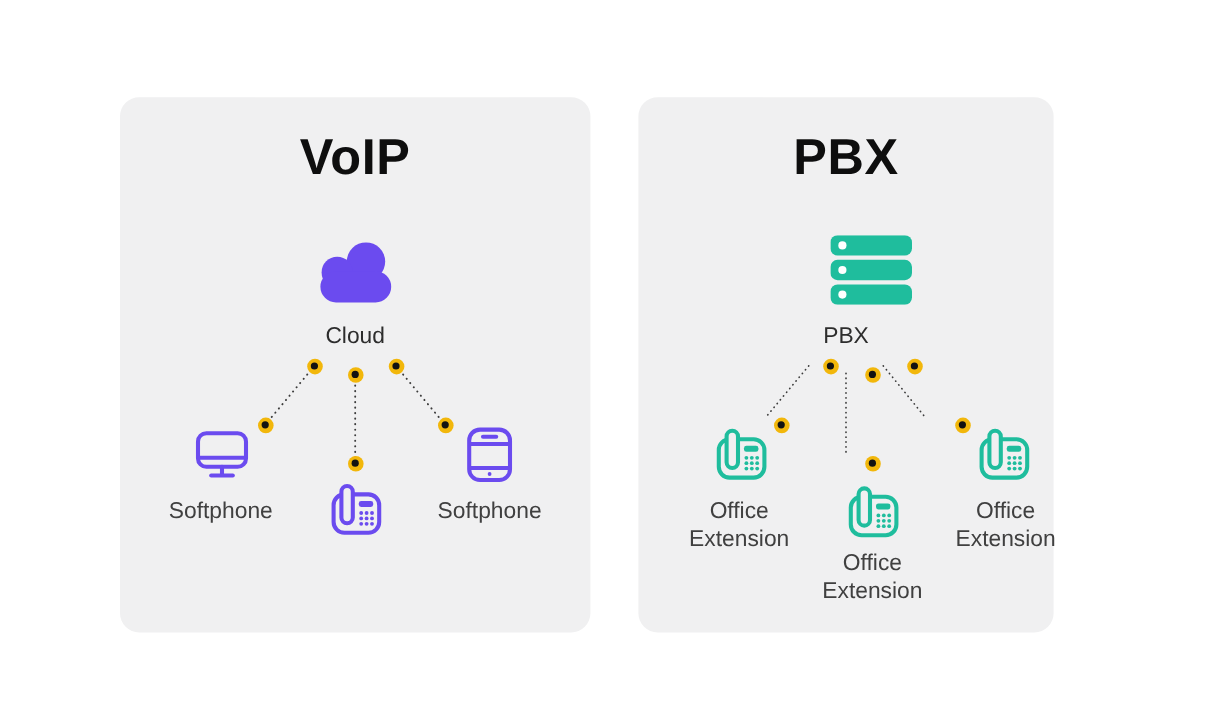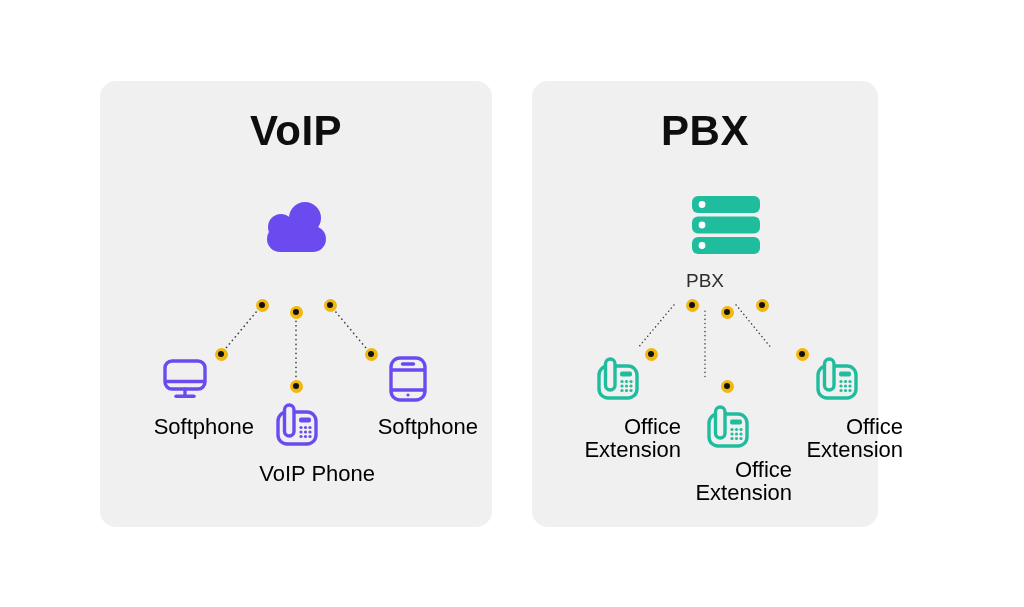--- a/index.html
+++ b/index.html
@@ -18,22 +18,22 @@
   .panel-title {
     position:absolute; top:26px; left:0; width:100%;
     text-align:center; font-size:42px; font-weight:800;
     color:#0e0e0e; letter-spacing:0.5px;
   }
   .hub-label {
     position:absolute; top:189px; left:0; width:100%;
     text-align:center; font-size:19px; color:#2d2d2d;
   }
   .node-label {
-    position:absolute; text-align:right; font-size:22px;
-    color:#000000; line-height:23px;
+    position:absolute; text-align:center; font-size:19px;
+    color:#404040; line-height:23px;
   }
   .icon { position:absolute; }
   .lines { position:absolute; left:0; top:0; width:100%; height:100%; }
   .lines line {
     stroke:#3c3c3c; stroke-width:1.6;
     stroke-dasharray:0.2 4.4; stroke-linecap:round;
   }
   .dot {
     position:absolute; width:13px; height:13px; border-radius:50%;
     background:#f2b70b; display:flex; align-items:center; justify-content:center;
@@ -44,20 +44,21 @@
 <body>
 
 <div class="panel" id="voip-panel">
   <div class="panel-title">VoIP</div>
 
   <svg class="icon" style="left:163px; top:118px;" width="66" height="54" viewBox="0 0 66 54">
     <circle cx="42" cy="19" r="16" fill="#6b4bef"></circle>
     <circle cx="18" cy="28" r="13" fill="#6b4bef"></circle>
     <rect x="4" y="27" width="59" height="26" rx="13" fill="#6b4bef"></rect>
   </svg>
+  <div class="hub-label">Cloud</div>
 
   <svg class="lines" viewBox="0 0 392 446">
     <line x1="162" y1="224" x2="121" y2="273"></line>
     <line x1="196" y1="231" x2="196" y2="305"></line>
     <line x1="230" y1="224" x2="271" y2="273"></line>
   </svg>
 
   <div class="dot" style="left:155.5px; top:217.5px;">
       <div class="dot-core"></div>
     </div>
@@ -94,21 +95,20 @@
         <circle cx="32.5" cy="26.5" r="1.6"></circle>
         <circle cx="37" cy="26.5" r="1.6"></circle>
       <circle cx="28" cy="31" r="1.6"></circle>
         <circle cx="32.5" cy="31" r="1.6"></circle>
         <circle cx="37" cy="31" r="1.6"></circle>
       <circle cx="28" cy="35.5" r="1.6"></circle>
         <circle cx="32.5" cy="35.5" r="1.6"></circle>
         <circle cx="37" cy="35.5" r="1.6"></circle>
     </g>
   </svg>
-  <div class="node-label" style="left:115px; top:381px; width:160px;">VoIP Phone</div>
 
   <svg class="icon" style="left:288px; top:274px;" width="40" height="48" viewBox="0 0 40 48" fill="none" stroke="#6b4bef" stroke-width="3.4">
     <rect x="3" y="3" width="34" height="42" rx="9"></rect>
     <line x1="3" y1="15" x2="37" y2="15"></line>
     <line x1="3" y1="35" x2="37" y2="35"></line>
     <line x1="14.5" y1="9" x2="25.5" y2="9" stroke-linecap="round"></line>
     <circle cx="20" cy="40" r="1.6" fill="#6b4bef" stroke="none"></circle>
   </svg>
   <div class="node-label" style="left:238px; top:334px; width:140px;">Softphone</div>
 </div>

